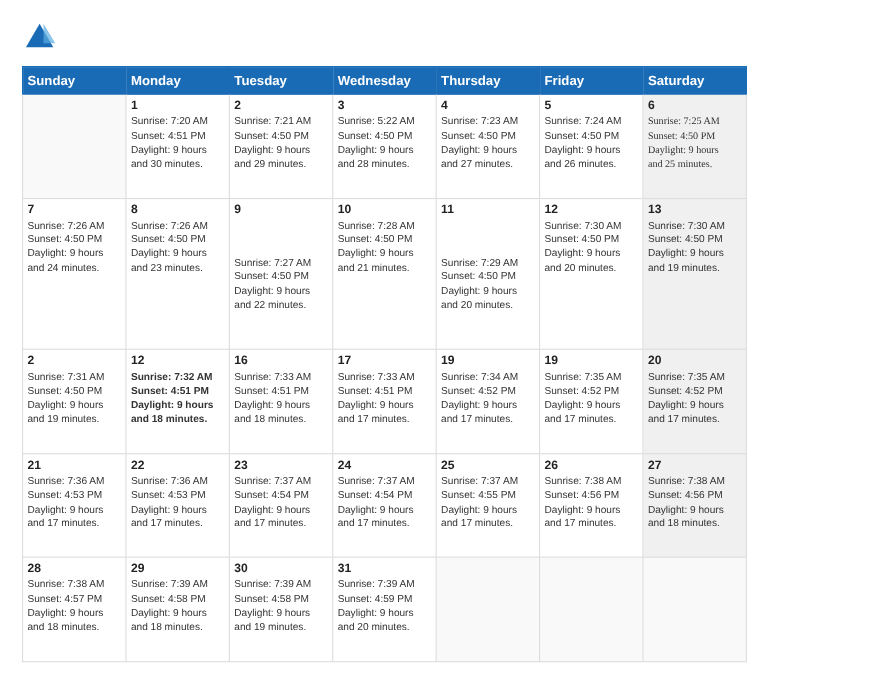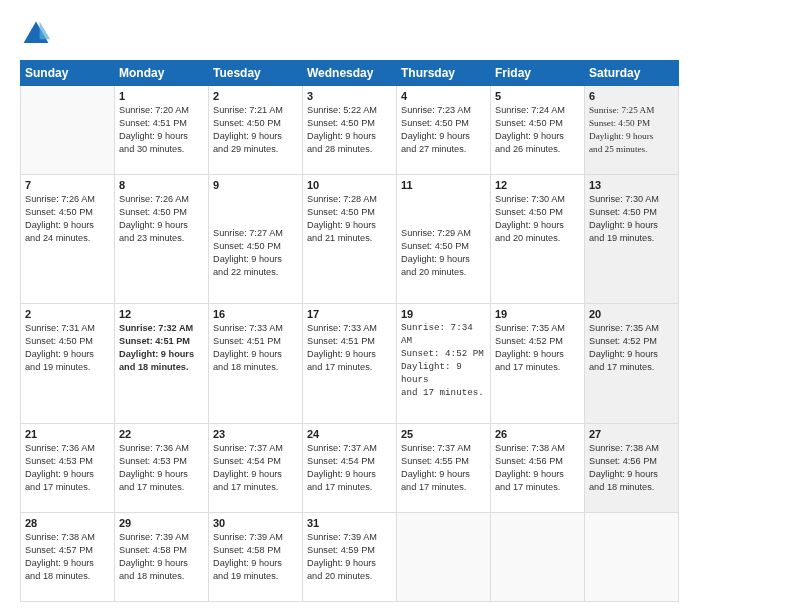--- a/index.html
+++ b/index.html
@@ -252,21 +252,21 @@
           </td>
           <td>
             <span class="day-num">17</span>
             <div class="day-info" style="white-space: pre-line;">Sunrise: 7:33 AM
 Sunset: 4:51 PM
 Daylight: 9 hours
 and 17 minutes.</div>
           </td>
           <td>
             <span class="day-num">19</span>
-            <div class="day-info" style="white-space: pre-line; font-family: Liberation Mono, monospace;">Sunrise: 7:34 AM
+            <div class="day-info" style="white-space: pre-line;">Sunrise: 7:34 AM
 Sunset: 4:52 PM
 Daylight: 9 hours
 and 17 minutes.</div>
           </td>
           <td>
             <span class="day-num">19</span>
             <div class="day-info" style="white-space: pre-line;">Sunrise: 7:35 AM
 Sunset: 4:52 PM
 Daylight: 9 hours
 and 17 minutes.</div>

